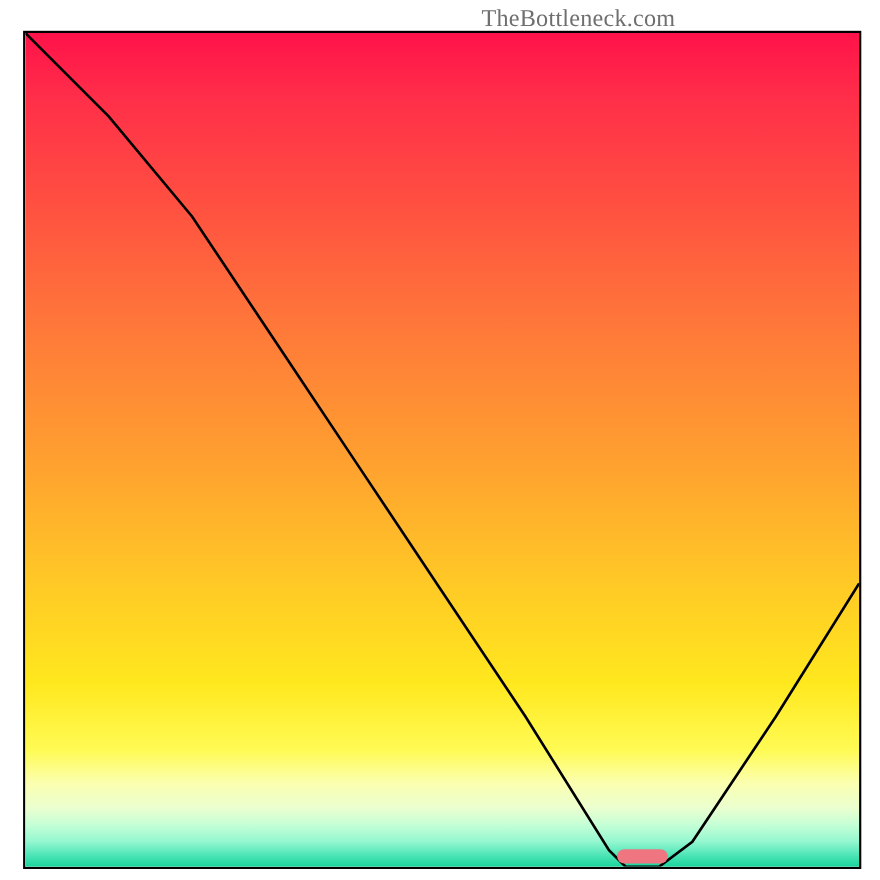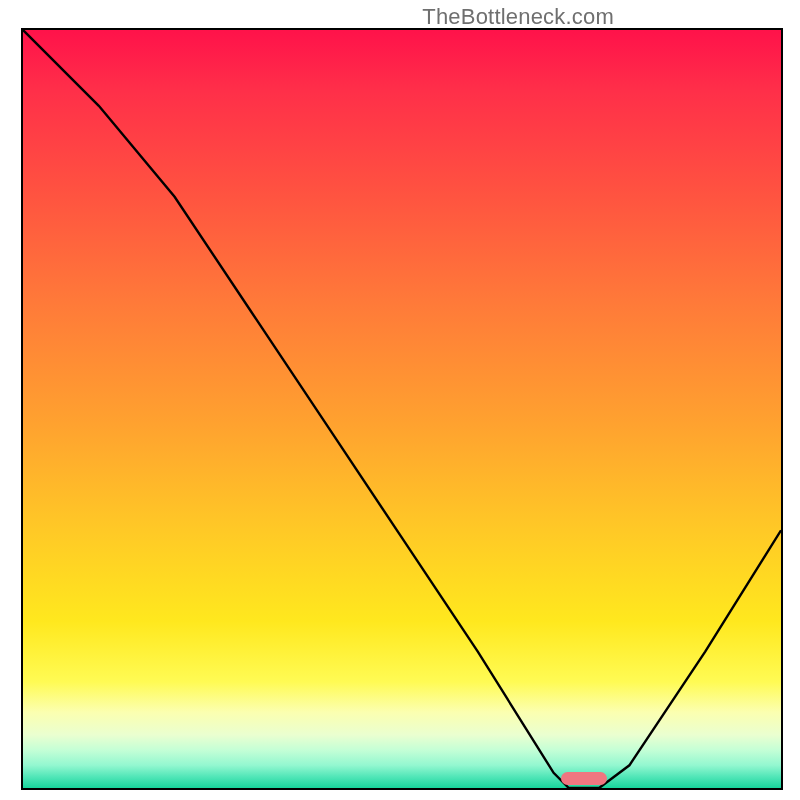--- a/index.html
+++ b/index.html
@@ -9,20 +9,21 @@
     height: 800px;
     background: #ffffff;
     font-family: Arial, Helvetica, sans-serif;
     overflow: hidden;
   }
 
   .frame {
     position: relative;
     width: 632px;
     height: 800px;
+    font-family: Liberation Serif, serif;
   }
 
   .watermark {
     position: absolute;
     top: 4px;
     right: 18px;
     color: #6f6f6f;
     font-size: 22px;
     font-weight: 500;
     letter-spacing: 0.2px;

